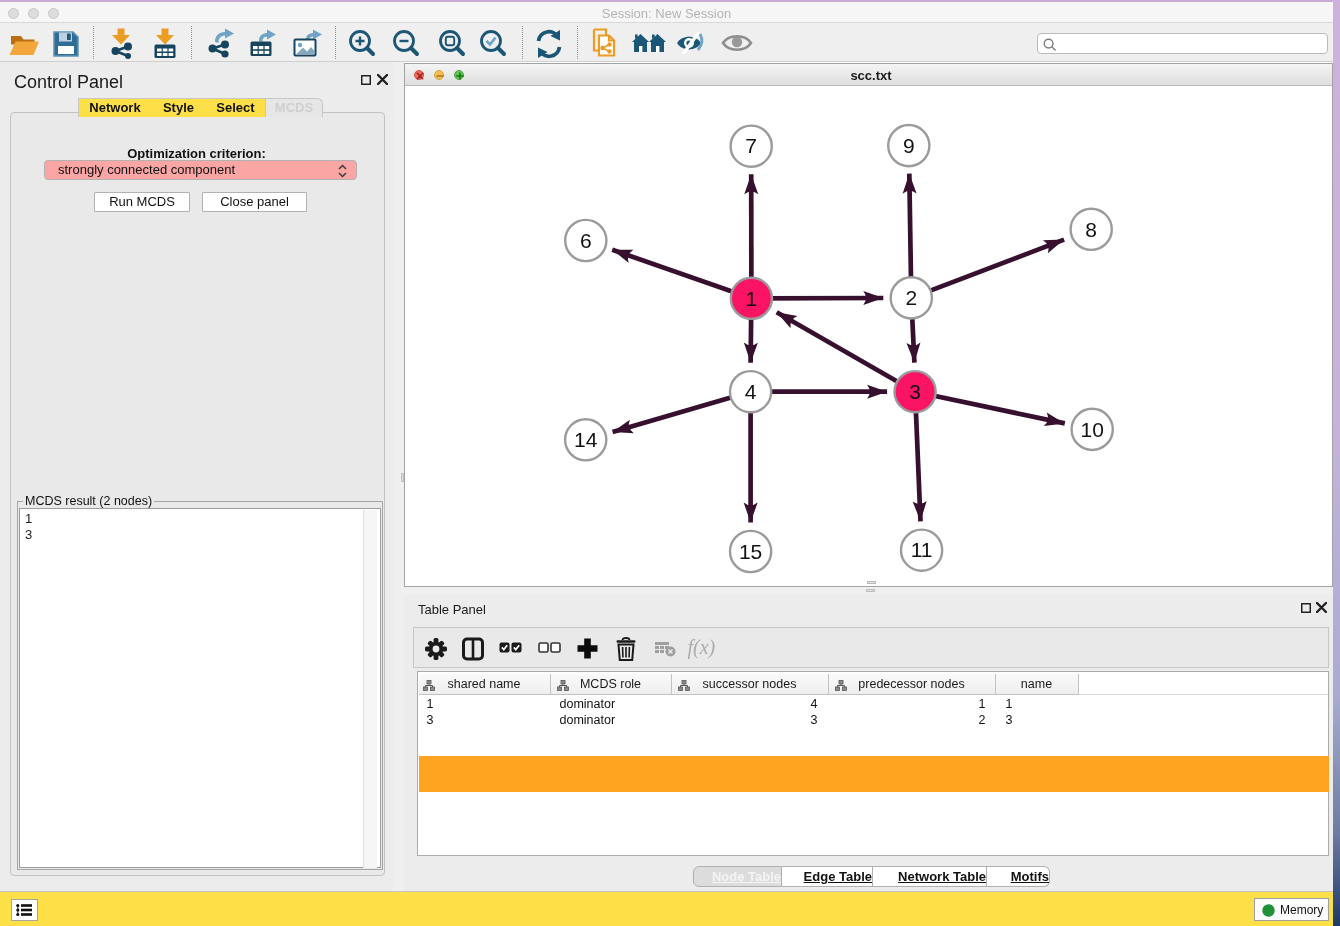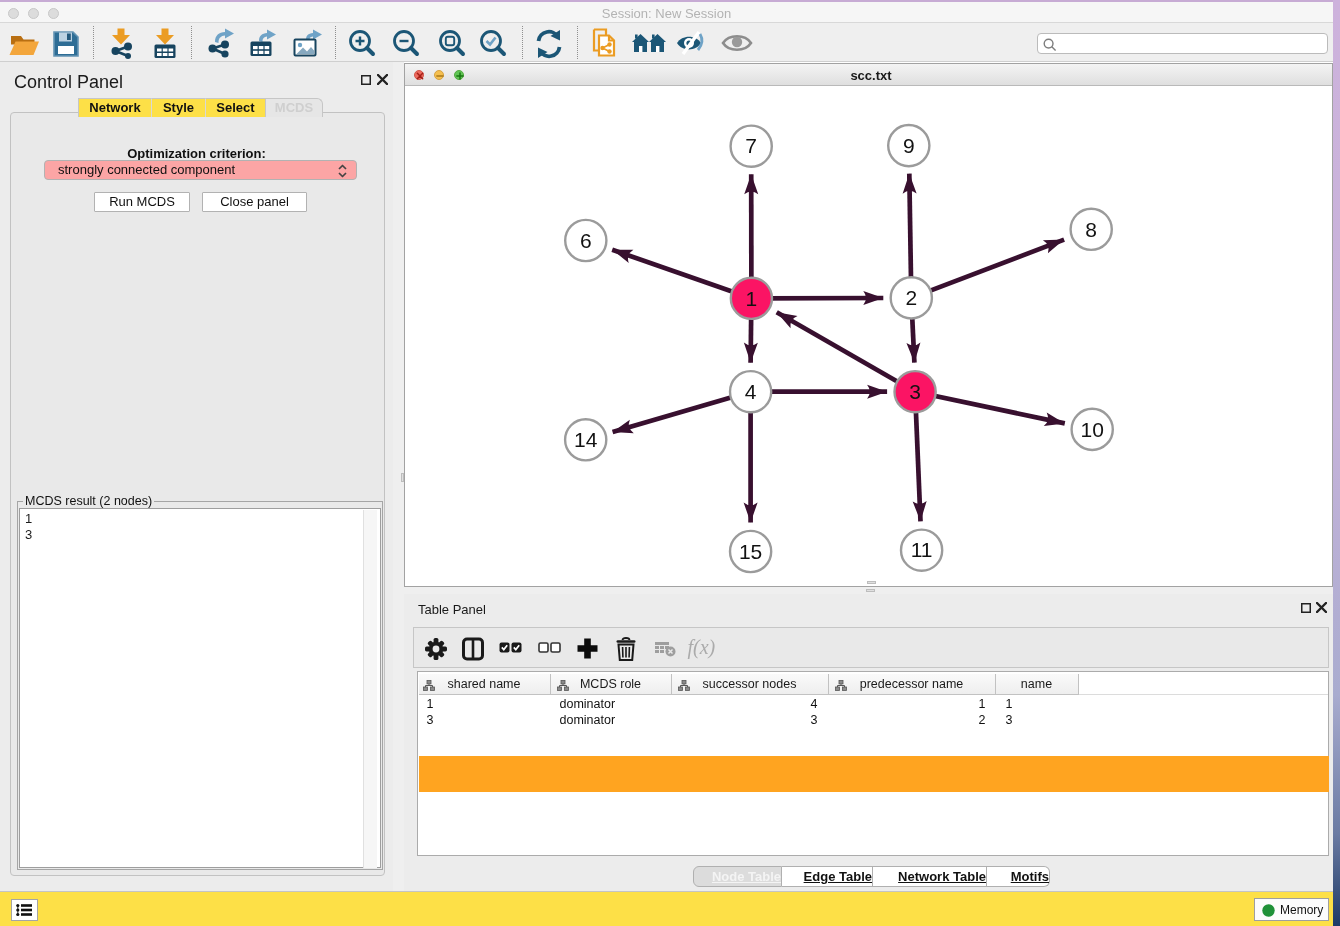--- a/index.html
+++ b/index.html
@@ -377,21 +377,21 @@
       <circle cx="15.5" cy="9.5" r="5" fill="#9e9e9e"></circle>
       <path d="M13.5,7.5 L17.5,11.5 M17.5,7.5 L13.5,11.5" stroke="#e9e9e9" stroke-width="1.5"></path>
     </svg>
 
     <div class="abs" style="left:274px; top:8px; font-family:'Liberation Serif',serif; font-style:italic; font-size:20px; color:#ababab;">f(x)</div>
   </div>
   <div id="tp-table">
     <div class="hcell" style="left:1px; width:132px;">shared name</div>
     <div class="hcell" style="left:133px; width:121px;">MCDS role</div>
     <div class="hcell" style="left:254px; width:157px;">successor nodes</div>
-    <div class="hcell" style="left:411px; width:167px;">predecessor name</div>
+    <div class="hcell" style="left:411px; width:167px;">predecessor nodes</div>
     <div class="hcell" style="left:578px; width:83px;">name</div>
     <div class="abs" style="left:661px; top:2px; width:249px; height:21px; border-bottom:1px solid #dcdcdc;"></div>
     <svg class="abs" style="left:5px; top:8px;" width="12" height="11" viewBox="0 0 12 11">
         <g fill="#8a8a8a" stroke="#555" stroke-width="0.8">
           <rect x="4" y="0.5" width="4" height="3.4"></rect>
           <rect x="0.5" y="7" width="4" height="3.4"></rect>
           <rect x="7.5" y="7" width="4" height="3.4"></rect>
         </g>
         <path d="M6,4 V5.5 M2.5,7 V5.5 H9.5 V7" fill="none" stroke="#555" stroke-width="1"></path>
       </svg>

